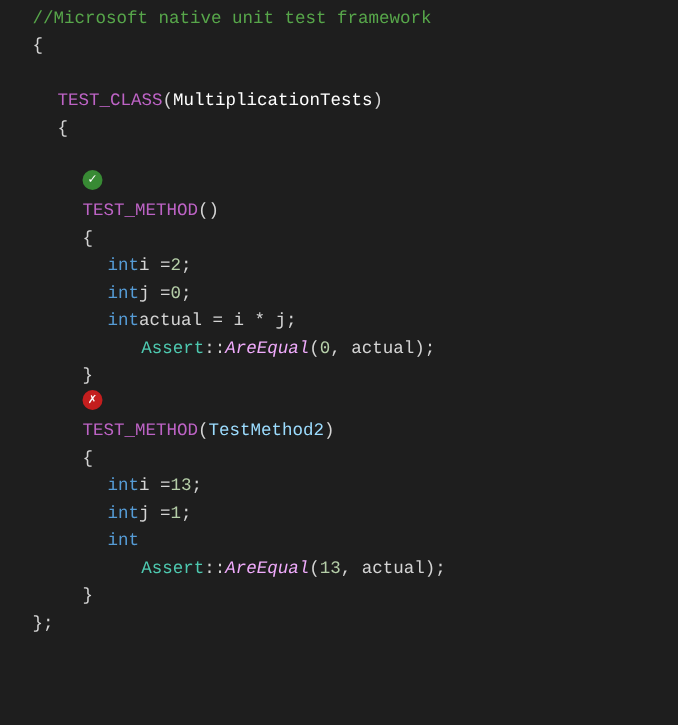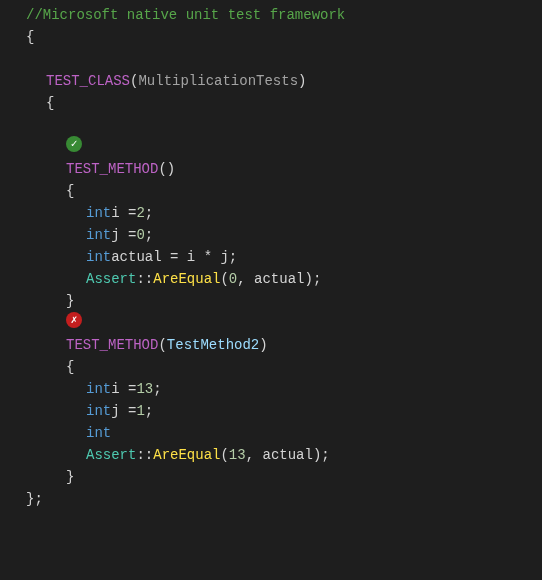--- a/index.html
+++ b/index.html
@@ -18,28 +18,28 @@
       height: 100%;
       background: #1e1e1e;
       color: #d4d4d4;
       position: relative;
       display: flex;
     }
 
     
     .c-comment   { color: #57a64a; }
     .c-keyword   { color: #569cd6; }
-    .c-class     { color: #a3a3a3; }
+    .c-class     { color: #ffffff; }
     .c-macro     { color: #bd63c5; }
     .c-param     { color: #9cdcfe; }
     .c-punct     { color: #d4d4d4; }
     .c-number    { color: #b5cea8; }
     .c-type      { color: #569cd6; }
-    .c-assert    { color: #4ec9b0; }
-    .c-method    { color: #fde047; }
+    .c-assert    { color: #4ec9b0; margin-left: 27px; }
+    .c-method    { color: #f0abfc; font-style: italic; }
 
     .badge {
       width: 16px;
       height: 16px;
       border-radius: 50%;
       display: inline-flex;
       align-items: center;
       justify-content: center;
       font-size: 11px;
       font-weight: bold;

